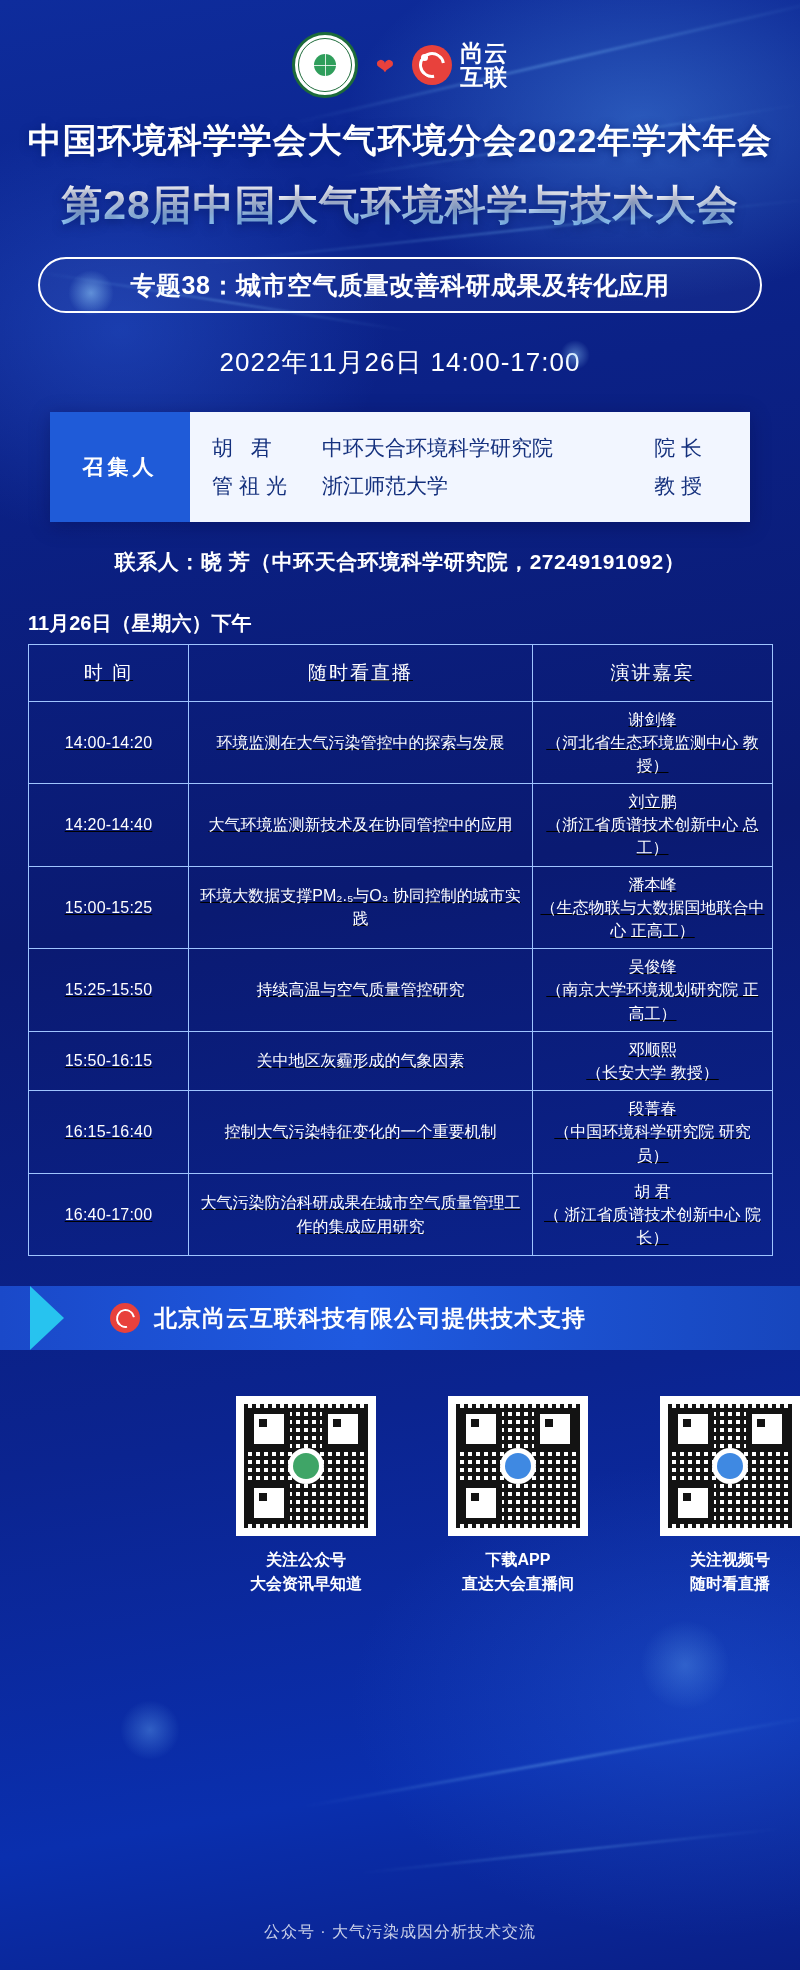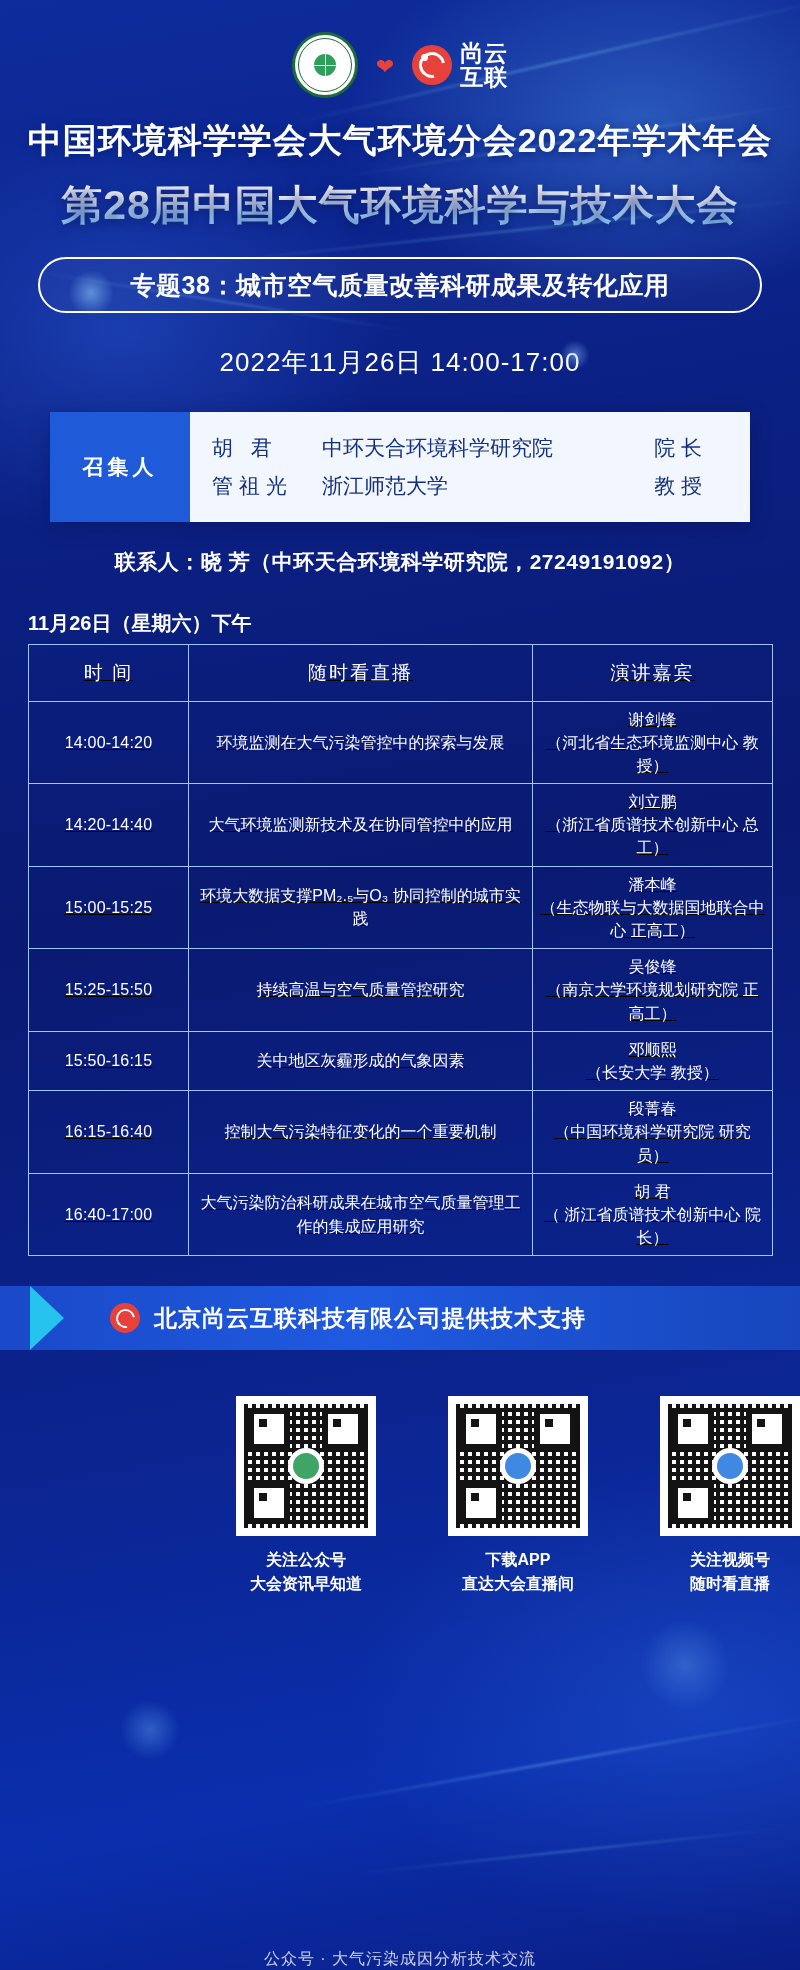--- a/index.html
+++ b/index.html
@@ -385,21 +385,21 @@
     margin-top: 12px;
     color: #ffffff;
     font-size: 16px;
     font-weight: bold;
     line-height: 1.5;
   }
 
   
   .footer {
     position: absolute;
-    left: 0; right: 0; bottom: 0;
+    left: 0; right: 0; bottom: 27px;
     text-align: center;
     color: rgba(255,255,255,0.78);
     font-size: 16px;
     letter-spacing: 1px;
   }
 </style>
 </head>
 <body>
 
 <div class="poster">

